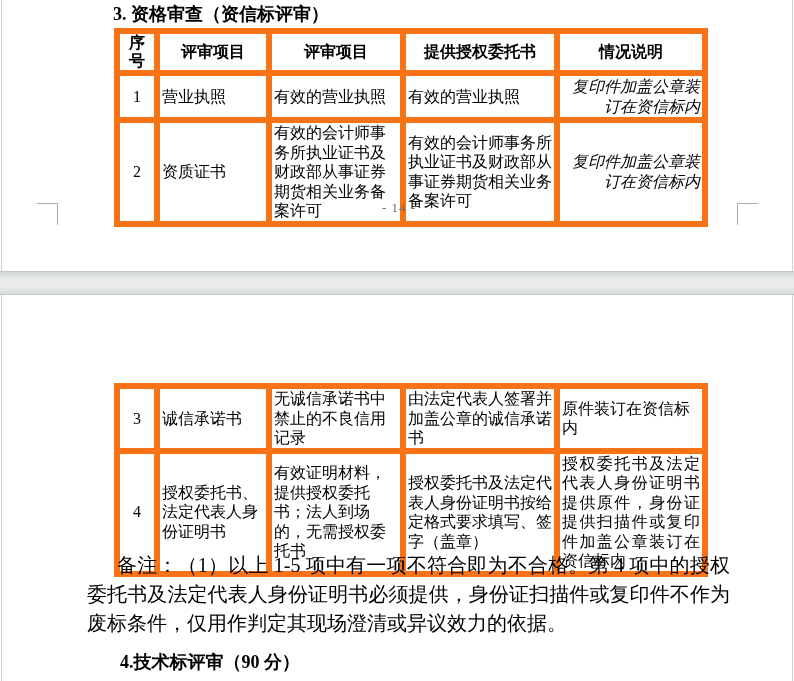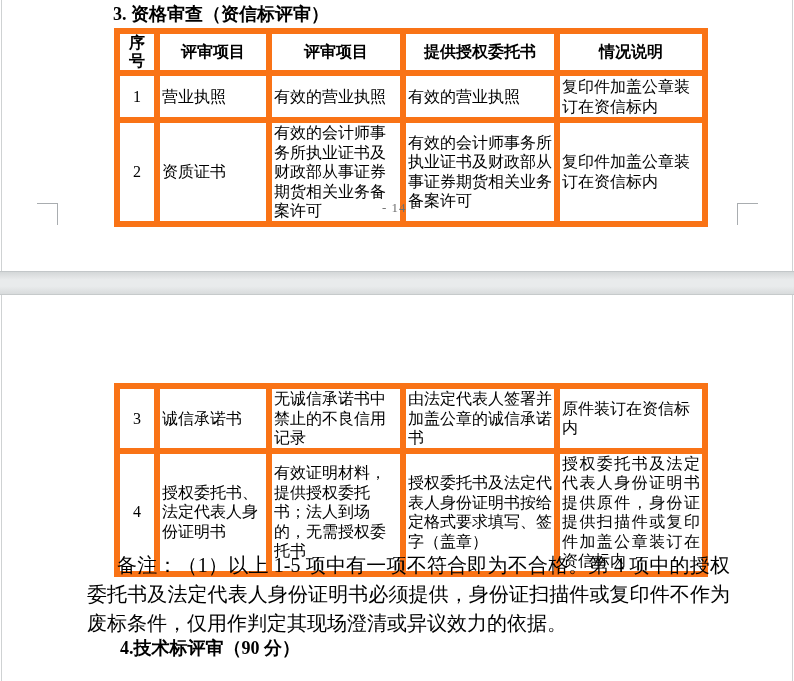--- a/index.html
+++ b/index.html
@@ -18,35 +18,35 @@
   .page-gap{
     position:absolute;left:0;top:271px;width:794px;height:24px;
     background:linear-gradient(to bottom,#d4d7d8,#e9ebec 35%,#e9ebec 65%,#d8dbdc);
     border-top:1px solid #c3c7c9;border-bottom:1px solid #c6cacb;
     box-sizing:border-box;
   }
   .doc-heading{
     position:absolute;font-size:18px;font-weight:bold;line-height:22px;white-space:nowrap;
   }
   .h3{left:111px;top:3px;}
-  .h4{left:118px;top:342px;} 
+  .h4{left:118px;top:356px;} 
   .tbl{
     position:absolute;border-collapse:collapse;table-layout:fixed;
     font-size:16px;line-height:19.5px;
   }
   .tbl1{left:112px;top:28px;}
   .tbl2{left:112px;top:88px;} 
   .tbl td,.tbl th{
     border:6px solid #f97316;padding:0 2px;vertical-align:middle;
     overflow:hidden;word-break:break-all;
   }
   .tbl th{font-weight:bold;text-align:center;line-height:18px;}
   .c-num{text-align:center;}
   .c-left{text-align:left;}
-  .c-center{text-align:left;}
+  .c-center{text-align:right;font-style:italic;}
   .c-just{text-align:justify;}
   .page-number{
     position:absolute;left:0;top:200px;width:794px;text-align:center;
     font-size:13px;color:#6f6f6f;letter-spacing:1px;
   }
   .crop{position:absolute;width:20px;height:21px;}
   .crop.p1l{left:37px;top:203px;border-top:1px solid #a9adb0;border-right:1px solid #a9adb0;}
   .crop.p1r{left:737px;top:203px;border-top:1px solid #a9adb0;border-left:1px solid #a9adb0;}
   .crop.p2l{left:37px;top:359px;border-bottom:1px solid #a9adb0;border-right:1px solid #a9adb0;}
   .crop.p2r{left:737px;top:359px;border-bottom:1px solid #a9adb0;border-left:1px solid #a9adb0;}

